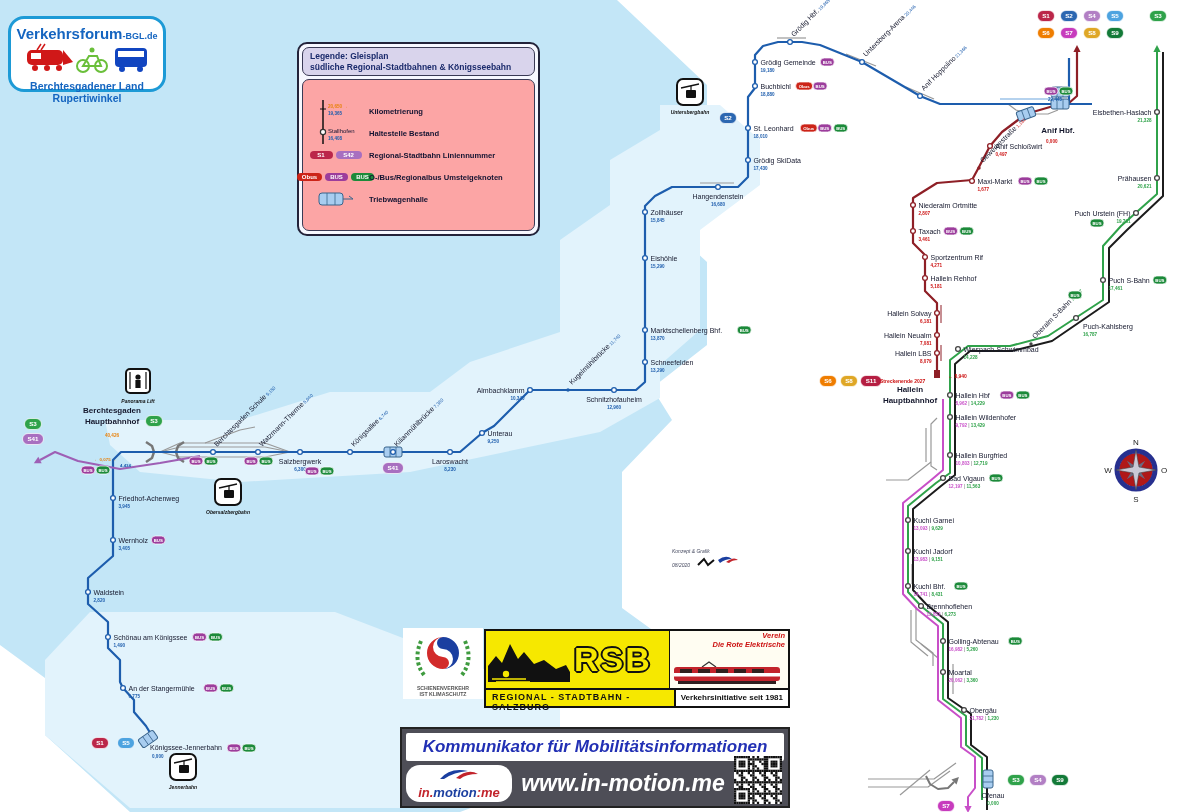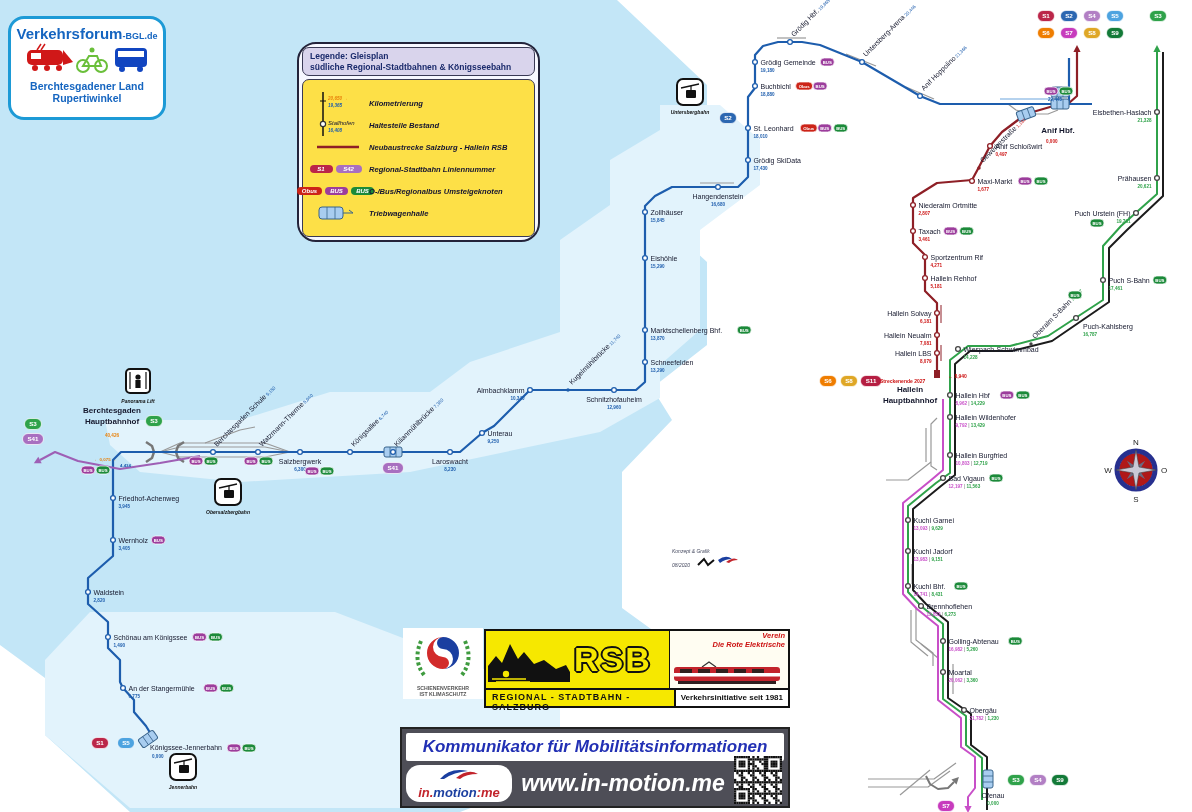--- a/index.html
+++ b/index.html
@@ -1,30 +1,30 @@
 <!DOCTYPE html>
 <html><head>
 <meta charset="utf-8">
 <style>
   html,body{margin:0;padding:0;background:#e9e9e9;}
   #stage{position:relative;width:1192px;height:812px;background:#ffffff;overflow:hidden;
          font-family:"Liberation Sans",sans-serif;}
   #map{position:absolute;left:0;top:0;}
   
-  #vf-logo{position:absolute;left:8px;top:16px;width:158px;height:104px;background:#fff;
+  #vf-logo{position:absolute;left:8px;top:16px;width:158px;height:76px;background:#fff;
     border:3px solid #1d9ad6;border-radius:16px;text-align:center;padding-top:6px;box-sizing:border-box;}
   #vf-logo .t1{font-size:15px;font-weight:bold;color:#1565c0;}
   #vf-logo .t1 .suf{font-size:9px;}
   #vf-logo .t2{font-size:10.5px;font-weight:bold;color:#1565c0;line-height:12px;}
   
   #legend{position:absolute;left:297px;top:42px;width:243px;background:#f7f8ff;
-    border:2px solid #23233a;border-radius:19px;padding:3px;box-sizing:border-box;}
+    border:2px solid #23233a;border-radius:10px;padding:3px;box-sizing:border-box;}
   #legend .ltitle{background:#d9d4ec;border:1px solid #3a3a55;border-radius:7px;
     padding:3px 7px;color:#1a2a6b;font-weight:bold;font-size:8.5px;line-height:10.5px;}
-  #legend .lbody{border:1px solid #3a3a55;border-radius:7px;margin-top:3px;padding:12px 2px;background:#fde047;font-style:italic;}
+  #legend .lbody{border:1px solid #3a3a55;border-radius:7px;margin-top:3px;padding:20px 2px;background:#fca5a5;}
   .lrow{display:flex;align-items:center;min-height:22px;}
   .lsym{width:64px;flex:0 0 64px;display:flex;justify-content:center;align-items:center;}
   .llab{font-size:7.6px;font-weight:600;color:#141432;}
   .red{color:#cc1111;}
   
   #klima{position:absolute;left:403px;top:628px;width:80px;height:71px;background:#fff;
     text-align:center;padding-top:3px;box-sizing:border-box;}
   #klima .kt{font-size:5.2px;font-weight:bold;color:#555;line-height:6px;}
   #rsb{position:absolute;left:484px;top:629px;width:306px;height:79px;background:#f6e800;
     border:2px solid #111;box-sizing:border-box;display:flex;flex-direction:column;}
@@ -740,28 +740,20 @@
         <div class="lrow">
           <div class="lsym">
             <svg width="60" height="22">
               <line x1="16" y1="0" x2="16" y2="22" stroke="#111" stroke-width="1.5"></line>
               <circle cx="16" cy="10" r="2.6" fill="#fff" stroke="#333" stroke-width="1.2"></circle>
               <text x="21" y="11" font-size="6" fill="#141432">Stallhofen</text>
               <text x="21" y="18" font-size="4.6" font-weight="bold" fill="#1d5dad">16,408</text>
             </svg>
           </div>
           <div class="llab">Haltestelle Bestand</div>
-        </div>
-        <div class="lrow">
-          <div class="lsym">
-            <svg width="60" height="10">
-              <line x1="10" y1="5" x2="52" y2="5" stroke="#8e1f26" stroke-width="2.5"></line>
-            </svg>
-          </div>
-          <div class="llab">Neubaustrecke Salzburg - Hallein RSB</div>
         </div>
         <div class="lrow">
           <div class="lsym">
             <span style="display:inline-block;min-width:17px;padding:1px 3px;margin-right:3px;border-radius:8px;background:#bb2649;color:#fff;font-size:6px;font-weight:bold;text-align:center;">S1</span>
             <span style="display:inline-block;min-width:20px;padding:1px 3px;margin-right:3px;border-radius:8px;background:#a86fc0;color:#fff;font-size:6px;font-weight:bold;text-align:center;">S42</span>
           </div>
           <div class="llab">Regional-Stadtbahn Liniennummer</div>
         </div>
         <div class="lrow">
           <div class="lsym">

